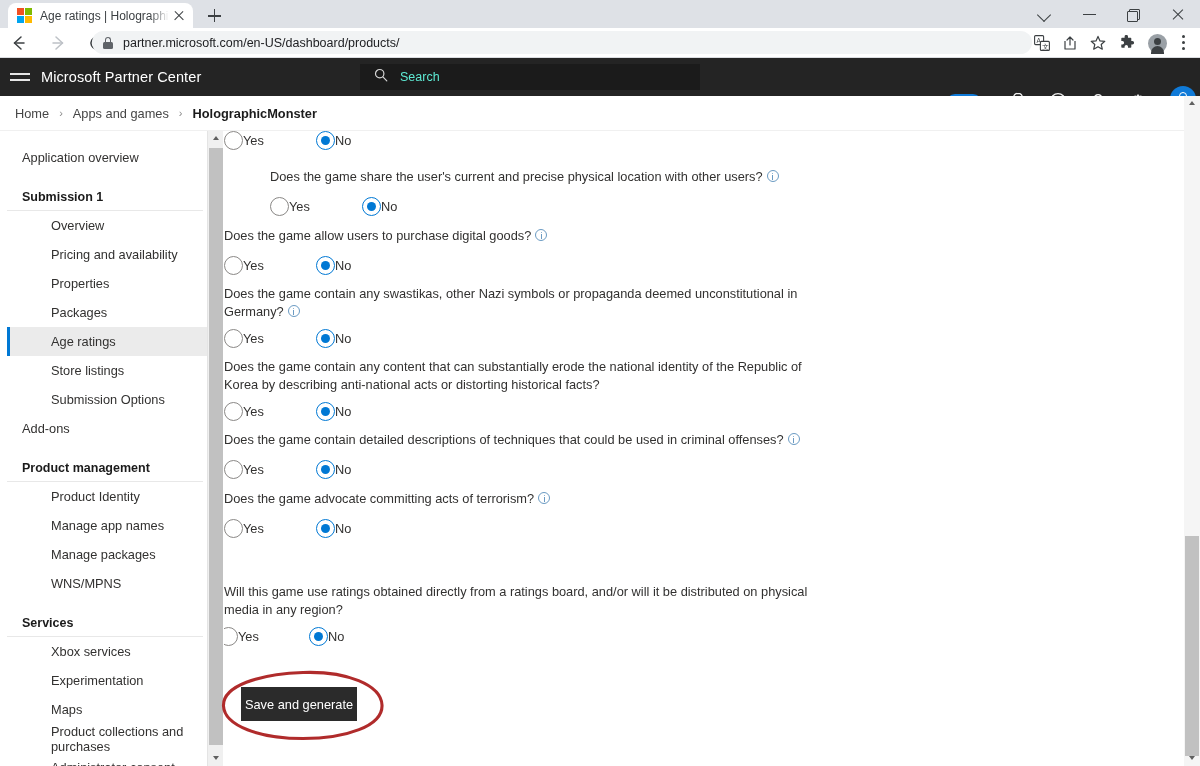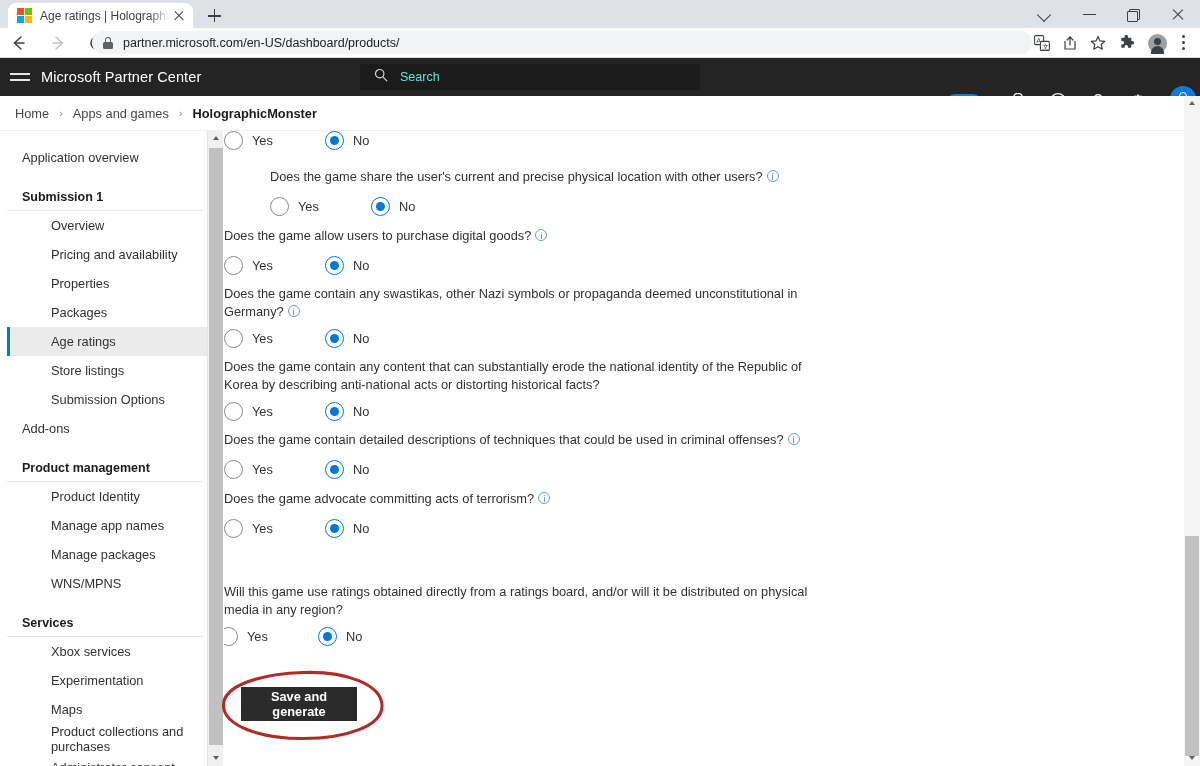--- a/index.html
+++ b/index.html
@@ -247,26 +247,26 @@
   .radio-opt.second { margin-left: 52px; }
   .radio {
     width: 19px; height: 19px; border-radius: 50%; box-sizing: border-box;
     border: 1.4px solid #8a8886; background: #ffffff; flex: 0 0 19px; position: relative;
   }
   .radio.checked { border-color: #0078d4; border-width: 1.4px; }
   .radio.checked::after {
     content: ""; position: absolute; left: 4px; top: 4px; width: 9px; height: 9px;
     border-radius: 50%; background: #0078d4;
   }
-  .radio-label { font-size: 12.8px; color: #323130; margin-left: 9px; }
+  .radio-label { font-size: 12.8px; color: #323130; }
 
   .save-btn {
     position: absolute; background: #2b2b2b; color: #ffffff;
-    font-size: 12.8px; font-weight: bold;
-    border: none; padding: 8px; cursor: pointer;
+    font-size: 12.8px; font-weight: normal;
+    border: none; padding: 0; cursor: pointer;
     display: flex; align-items: center; justify-content: center;
     font-family: "Liberation Sans", sans-serif;
   }
   .annotation-ellipse { position: absolute; pointer-events: none; }
 
   .main-scroll {
     position: absolute; right: 0; top: 96px; width: 16px; height: 670px;
     background: #f5f5f5;
   }
   .ms-thumb {

